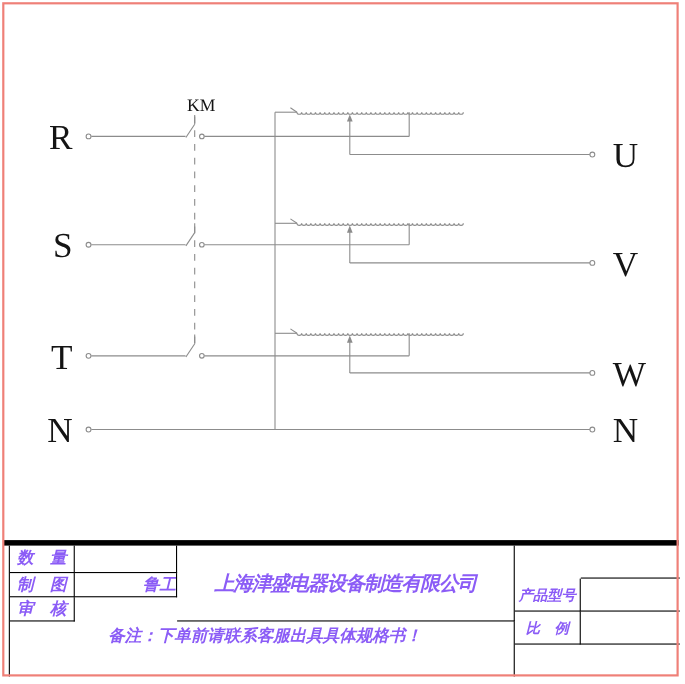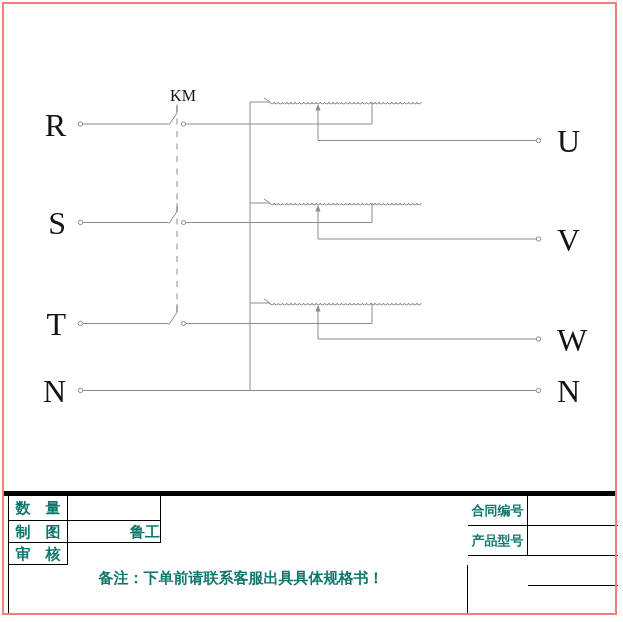--- a/index.html
+++ b/index.html
@@ -12,21 +12,21 @@
       stroke:#8c8c8c;fill:none;stroke-width:1;}
   svg.schematic circle{fill:#ffffff;}
   svg.schematic .arrowhead{fill:#8c8c8c;stroke:none;}
   svg.schematic text{fill:#141414;stroke:none;font-family:"Liberation Serif","DejaVu Serif",serif;}
   .term-label{font-size:32px;}
   .km-label{font-size:16px;}
   .thickbar{position:absolute;left:3px;top:491px;width:614px;height:5px;background:#000;z-index:10;}
   .tb{position:absolute;left:8px;top:496px;width:609px;height:119px;z-index:10;
       border-left:1px solid #000;box-sizing:border-box;color:#000;}
   .cell{position:absolute;box-sizing:border-box;overflow:hidden;
-        font-weight:bold;font-size:15px;color:#0f766e;}
+        font-weight:bold;font-size:15px;color:#8b5cf6;font-style:italic;}
   .bR{border-right:1px solid #000;}
   .bB{border-bottom:1px solid #000;}
   .lbl{text-align:center;}
   .val{text-align:center;}
   .company{display:flex;align-items:center;justify-content:center;
            font-size:18px;letter-spacing:-1px;font-weight:bold;}
   .smalllbl{font-size:13px;}
   .note{font-size:15px;padding:4px 0 0 6px;text-align:center;}
 </style>
 </head>
@@ -114,28 +114,29 @@
 
   <div class="tb">
     <div class="cell lbl bR bB" style="left:0;top:0;width:59px;height:25px;line-height:24px;">数　量</div>
     <div class="cell val bR bB" style="left:59px;top:0;width:93px;height:25px;line-height:24px;"></div>
 
     <div class="cell lbl bR bB" style="left:0;top:25px;width:59px;height:22px;line-height:21px;">制　图</div>
     <div class="cell val bR bB" style="left:59px;top:25px;width:93px;height:22px;line-height:21px;text-align:right;">鲁工</div>
 
     <div class="cell lbl bR bB" style="left:0;top:47px;width:59px;height:22px;line-height:21px;">审　核</div>
 
+    <div class="cell company bR bB" style="left:152px;top:0;width:307px;height:69px;">上海津盛电器设备制造有限公司</div>
 
     <div class="cell note bR" style="left:0;top:69px;width:459px;height:50px;">备注：下单前请联系客服出具具体规格书！</div>
 
-    <div class="cell lbl smalllbl bR bB" style="left:459px;top:0;width:60px;height:30px;line-height:29px;">合同编号</div>
     <div class="cell val bB" style="left:519px;top:0;width:90px;height:30px;line-height:29px;"></div>
 
     <div class="cell lbl smalllbl bR bB" style="left:459px;top:30px;width:60px;height:30px;line-height:29px;">产品型号</div>
     <div class="cell val bB" style="left:519px;top:30px;width:90px;height:30px;line-height:29px;"></div>
 
+    <div class="cell lbl smalllbl bR bB" style="left:459px;top:60px;width:60px;height:30px;line-height:29px;">比　例</div>
     <div class="cell val bB" style="left:519px;top:60px;width:90px;height:30px;line-height:29px;"></div>
 
     <div class="cell val" style="left:519px;top:90px;width:90px;height:29px;line-height:28px;"></div>
   </div>
 
   <div class="frame"></div>
 </div>
 
 </body></html>

